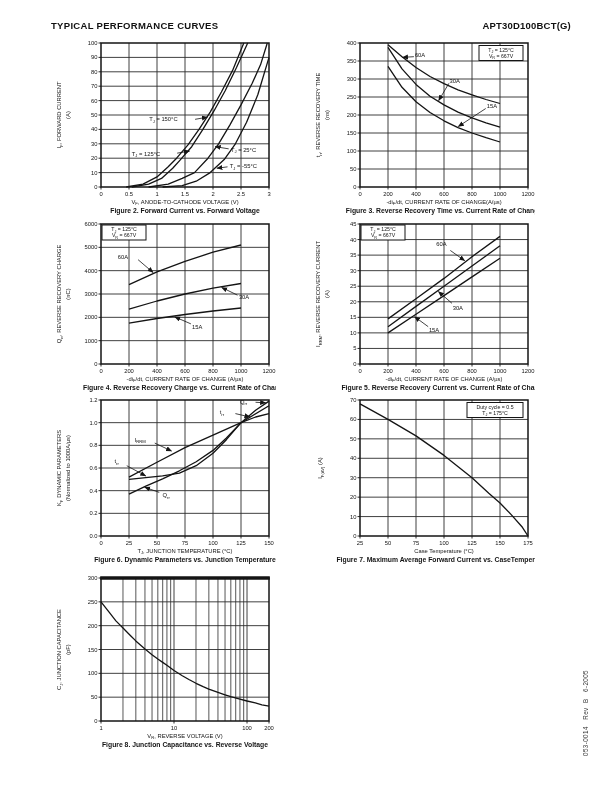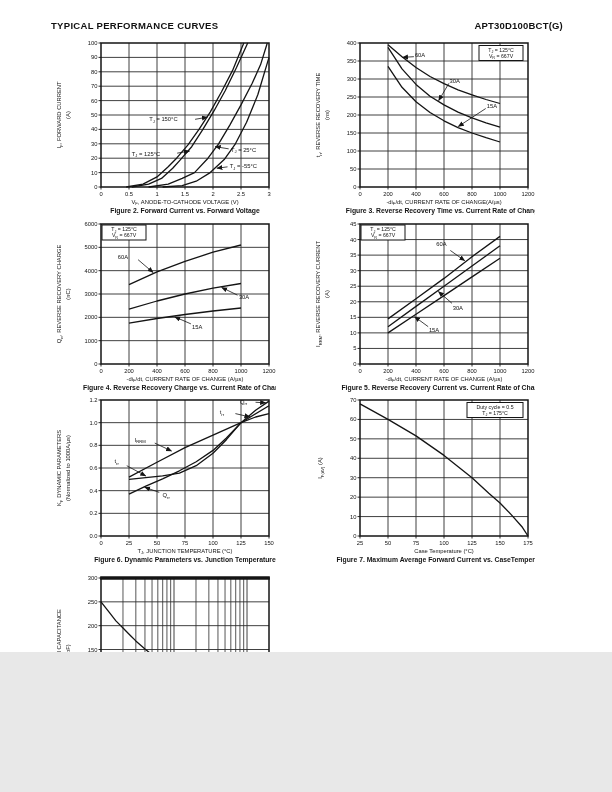--- a/index.html
+++ b/index.html
@@ -1,19 +1,19 @@
 <!DOCTYPE html>
 <html><head>
 <meta charset="utf-8">
 <style>
   html,body{margin:0;padding:0;background:#e8e8e8;}
-  .page{position:relative;width:612px;height:652px;margin:0 auto;background:#ffffff;
+  .page{position:relative;width:612px;height:792px;margin:0 auto;background:#ffffff;
         font-family:"Liberation Sans", sans-serif;color:#111;overflow:hidden;}
   .hdr-left{position:absolute;left:51px;top:20px;font-size:9.5px;font-weight:bold;letter-spacing:.3px;}
-  .hdr-right{position:absolute;right:49px;top:20px;font-size:9.5px;font-weight:bold;letter-spacing:.2px;}
+  .hdr-right{position:absolute;right:41px;top:20px;font-size:9.5px;font-weight:bold;letter-spacing:.2px;}
   figure.chart{position:absolute;margin:0;padding:0;}
   svg text{font-family:"Liberation Sans", sans-serif;}
   .revision{position:absolute;left:582px;top:660px;height:96px;writing-mode:vertical-rl;
             transform:rotate(180deg);font-size:6.3px;color:#333;letter-spacing:.4px;white-space:pre;}
 </style>
 </head>
 <body>
 
 <div class="page">
   <div class="hdr-left">TYPICAL PERFORMANCE CURVES</div>

